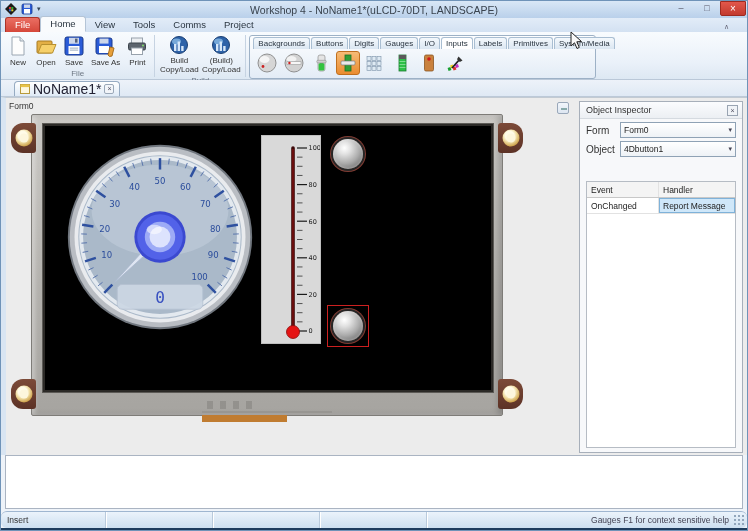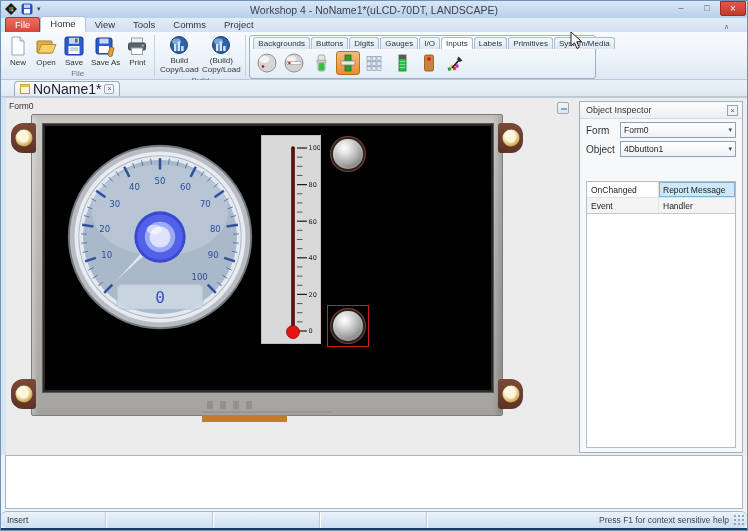--- a/index.html
+++ b/index.html
@@ -528,37 +528,37 @@
         </div>
       </div>
       <div class="insp-row">
         <span class="flabel">Object</span>
         <div class="dropdown">
           <span>4Dbutton1</span>
           <span class="chev">▾</span>
         </div>
       </div>
       <div class="insp-table">
+        <div class="trow head">
+          <span class="tcell c1">Event</span>
+          <span class="tcell c2">Handler</span>
+        </div>
         <div class="trow">
           <span class="tcell c1">OnChanged</span>
           <span class="tcell c2 sel">Report Message</span>
-        </div>
-        <div class="trow head">
-          <span class="tcell c1">Event</span>
-          <span class="tcell c2">Handler</span>
         </div>
       </div>
     </div>
   </div>
 
   <div class="logpanel"></div>
 
   <div class="statusbar">
     <span class="scell s1">Insert</span>
     <span class="scell s2"></span>
     <span class="scell s3"></span>
     <span class="scell s4"></span>
-    <span class="sright">Press F1 for context sensitive help</span>
+    <span class="sright">Gauges F1 for context sensitive help</span>
     <span class="grip"></span>
   </div>
   <div class="bottomedge"></div>
 
 </div>
 
 </body></html>

